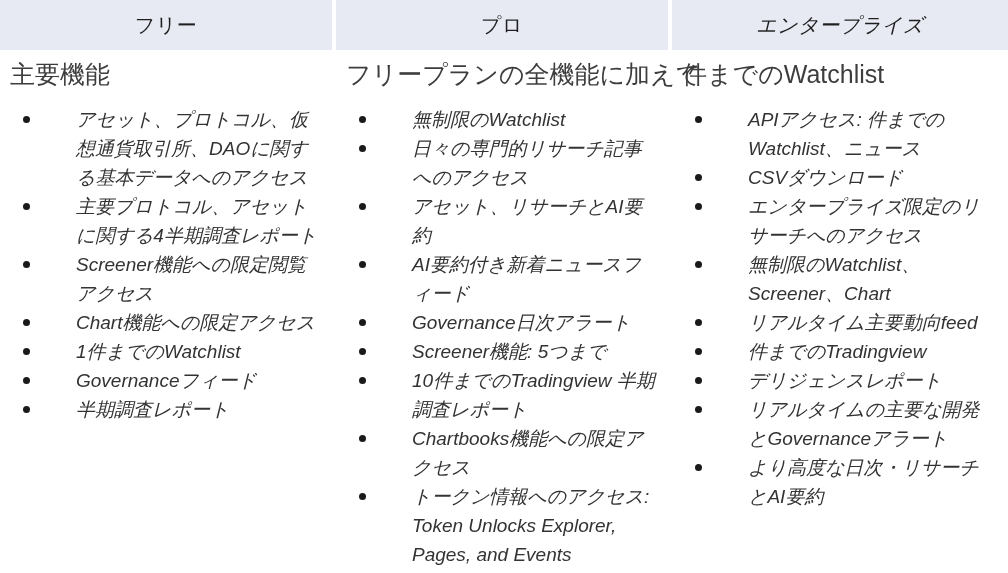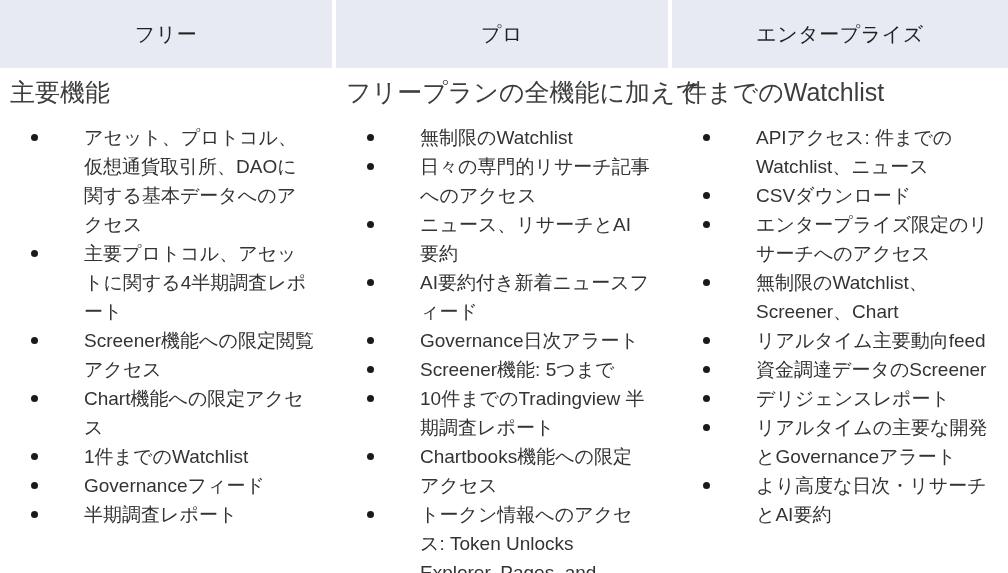--- a/index.html
+++ b/index.html
@@ -19,32 +19,33 @@
   .pricing-table {
     width: 1008px;
     border-collapse: separate;
     border-spacing: 0;
     table-layout: fixed;
   }
 
   
   .header-row > th {
     background: #e8eaf3;
-    height: 68px;
+    height: 50px;
     padding: 0;
     margin: 0;
     text-align: center;
     vertical-align: middle;
     font-weight: normal;
     font-size: 20px;
     color: #1f1f1f;
     border-right: 4px solid #ffffff;
   }
   .header-row > th:last-child {
     border-right: none;
+    font-style: italic;
   }
   .header-title {
     display: block;
     letter-spacing: 0.5px;
   }
 
   
   .body-row > td {
     vertical-align: top;
     padding: 0;
@@ -61,22 +62,23 @@
   .intro {
     font-size: 25px;
     line-height: 29px;
     color: #3d3d3d;
     margin: 0 0 16px 0;
     white-space: nowrap;
   }
 
   ul.feature-list {
     list-style: none;
-    margin: 12px;
-    padding: 0;
+    margin: 4px;
+    padding: 0;
+    font-style: italic;
   }
 
   ul.feature-list > li {
     position: relative;
     padding-left: 62px;
     font-size: 19px;
     line-height: 29px;
     color: #333333;
     margin: 0;
   }
@@ -158,21 +160,21 @@
             <li>
               <span class="bullet"></span>
               <span class="li-text">無制限のWatchlist</span>
             </li>
             <li>
               <span class="bullet"></span>
               <span class="li-text">日々の専門的リサーチ記事へのアクセス</span>
             </li>
             <li>
               <span class="bullet"></span>
-              <span class="li-text">ニュース、リサーチとAI要約</span>
+              <span class="li-text">アセット、リサーチとAI要約</span>
             </li>
             <li>
               <span class="bullet"></span>
               <span class="li-text">AI要約付き新着ニュースフィード</span>
             </li>
             <li>
               <span class="bullet"></span>
               <span class="li-text">Governance日次アラート</span>
             </li>
             <li>
@@ -214,21 +216,21 @@
             <li>
               <span class="bullet"></span>
               <span class="li-text">無制限のWatchlist、Screener、Chart</span>
             </li>
             <li>
               <span class="bullet"></span>
               <span class="li-text">リアルタイム主要動向feed</span>
             </li>
             <li>
               <span class="bullet"></span>
-              <span class="li-text">資金調達データのScreener</span>
+              <span class="li-text">件までのTradingview</span>
             </li>
             <li>
               <span class="bullet"></span>
               <span class="li-text">デリジェンスレポート</span>
             </li>
             <li>
               <span class="bullet"></span>
               <span class="li-text">リアルタイムの主要な開発とGovernanceアラート</span>
             </li>
             <li>

